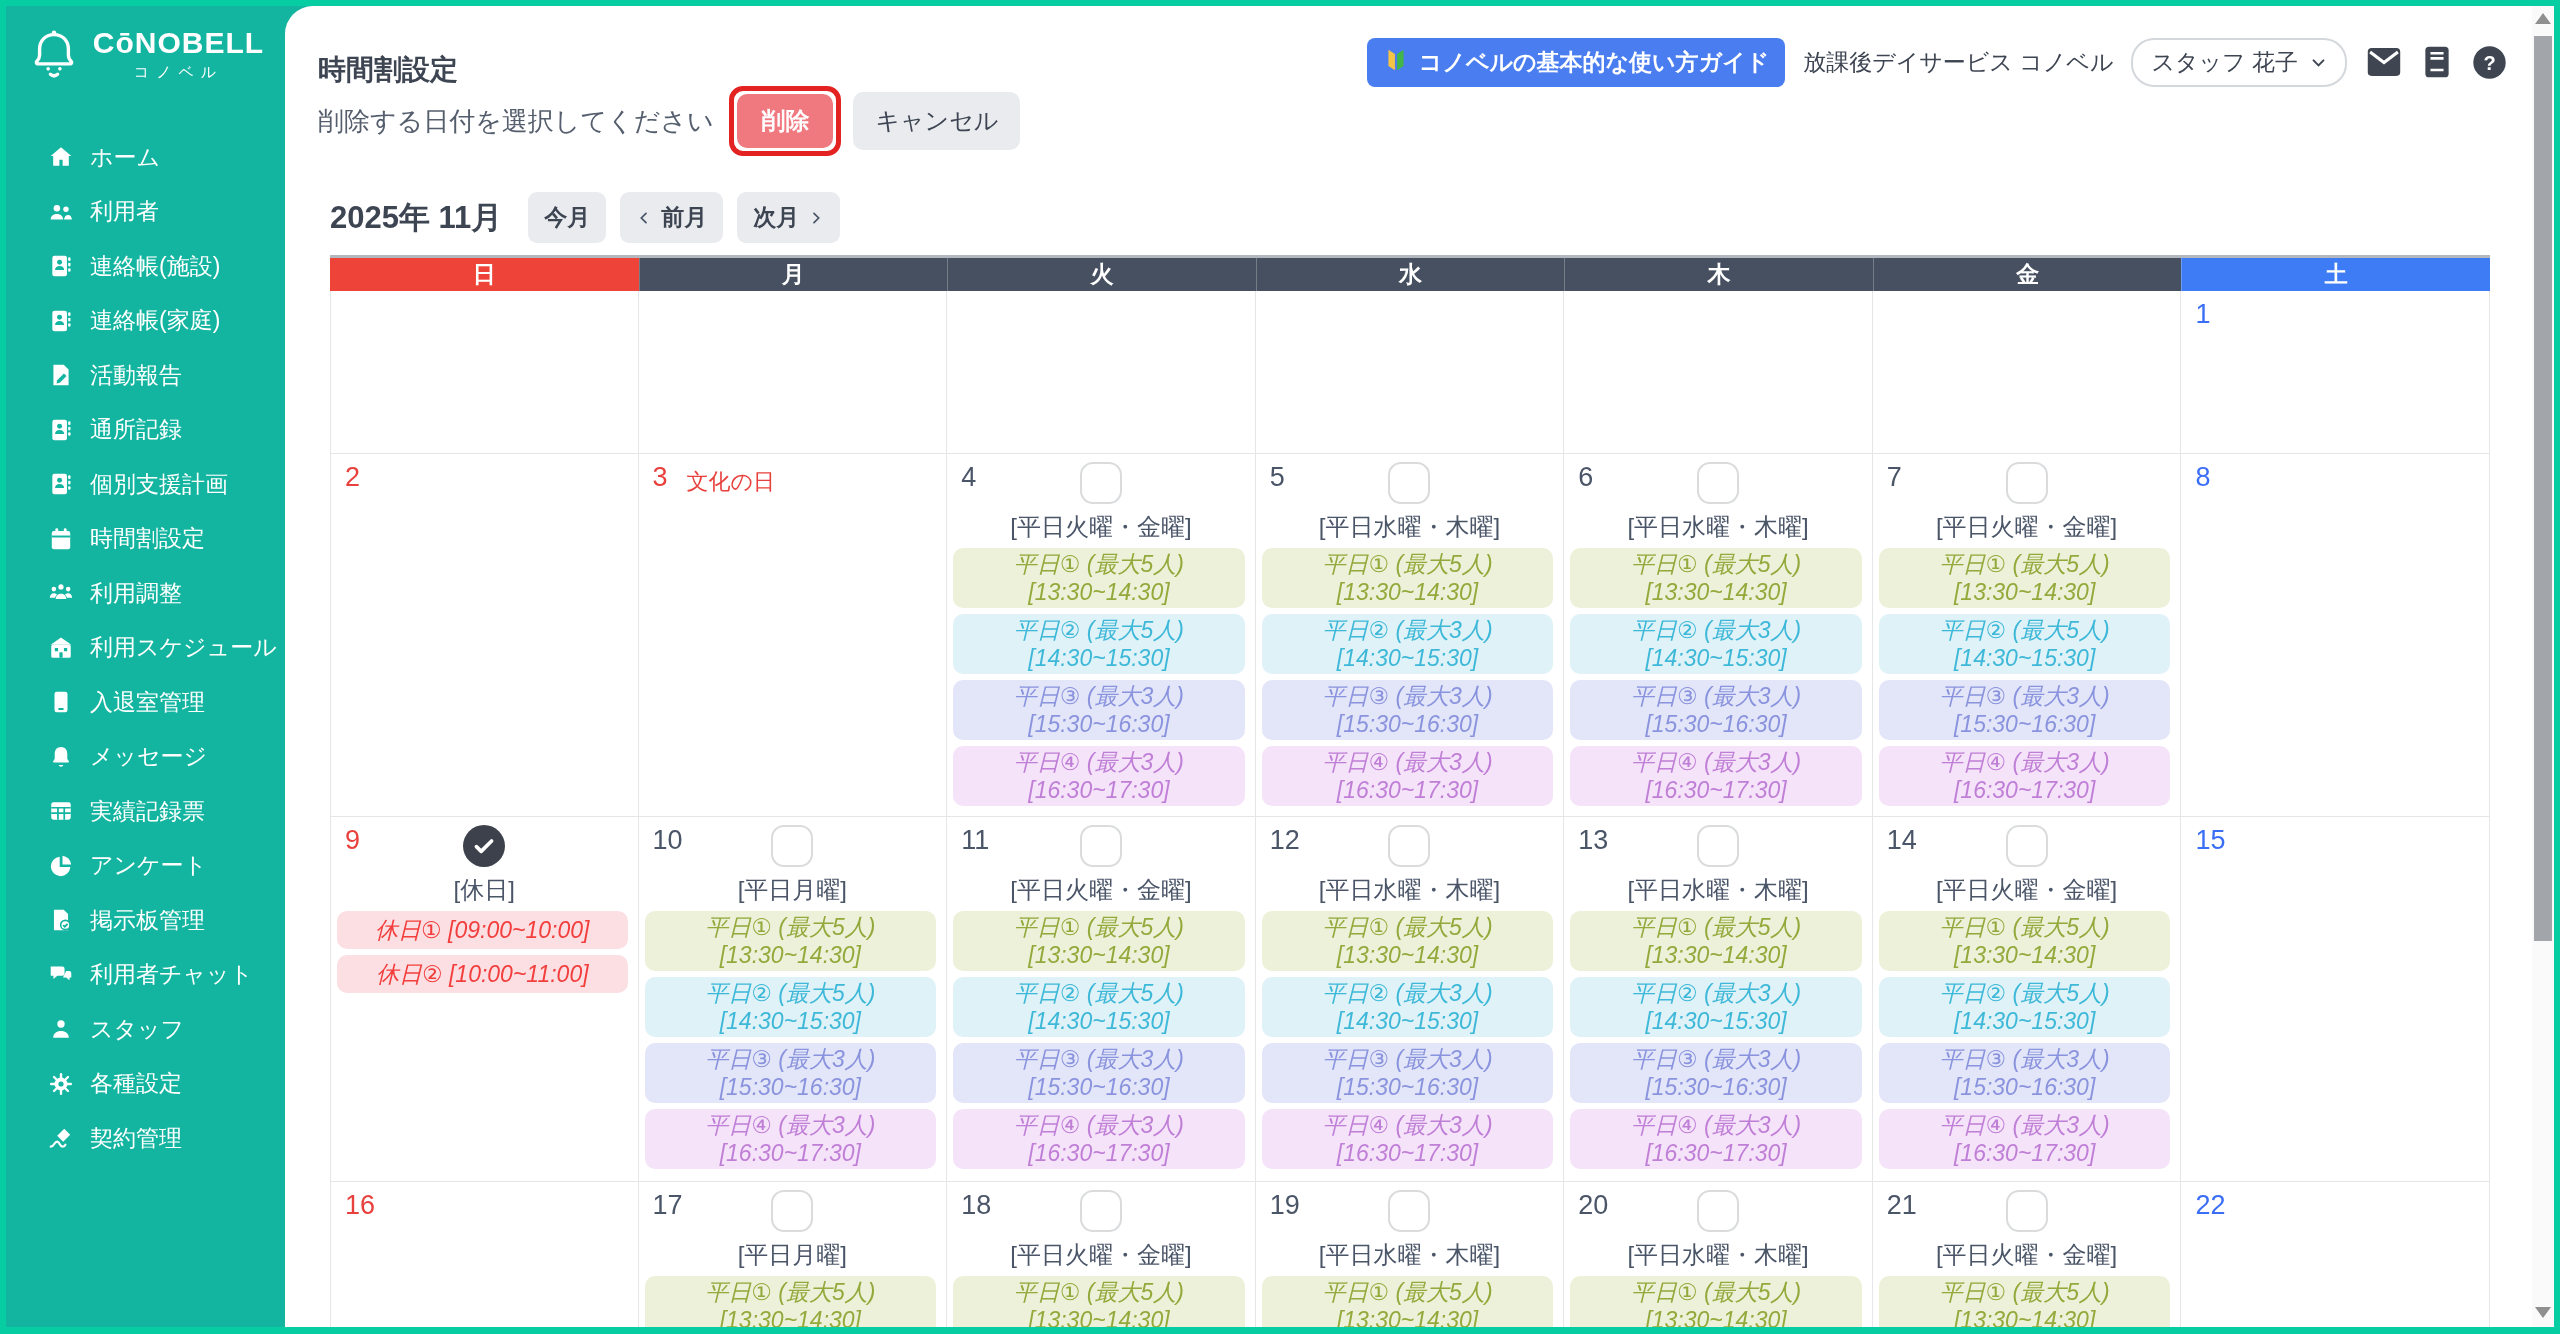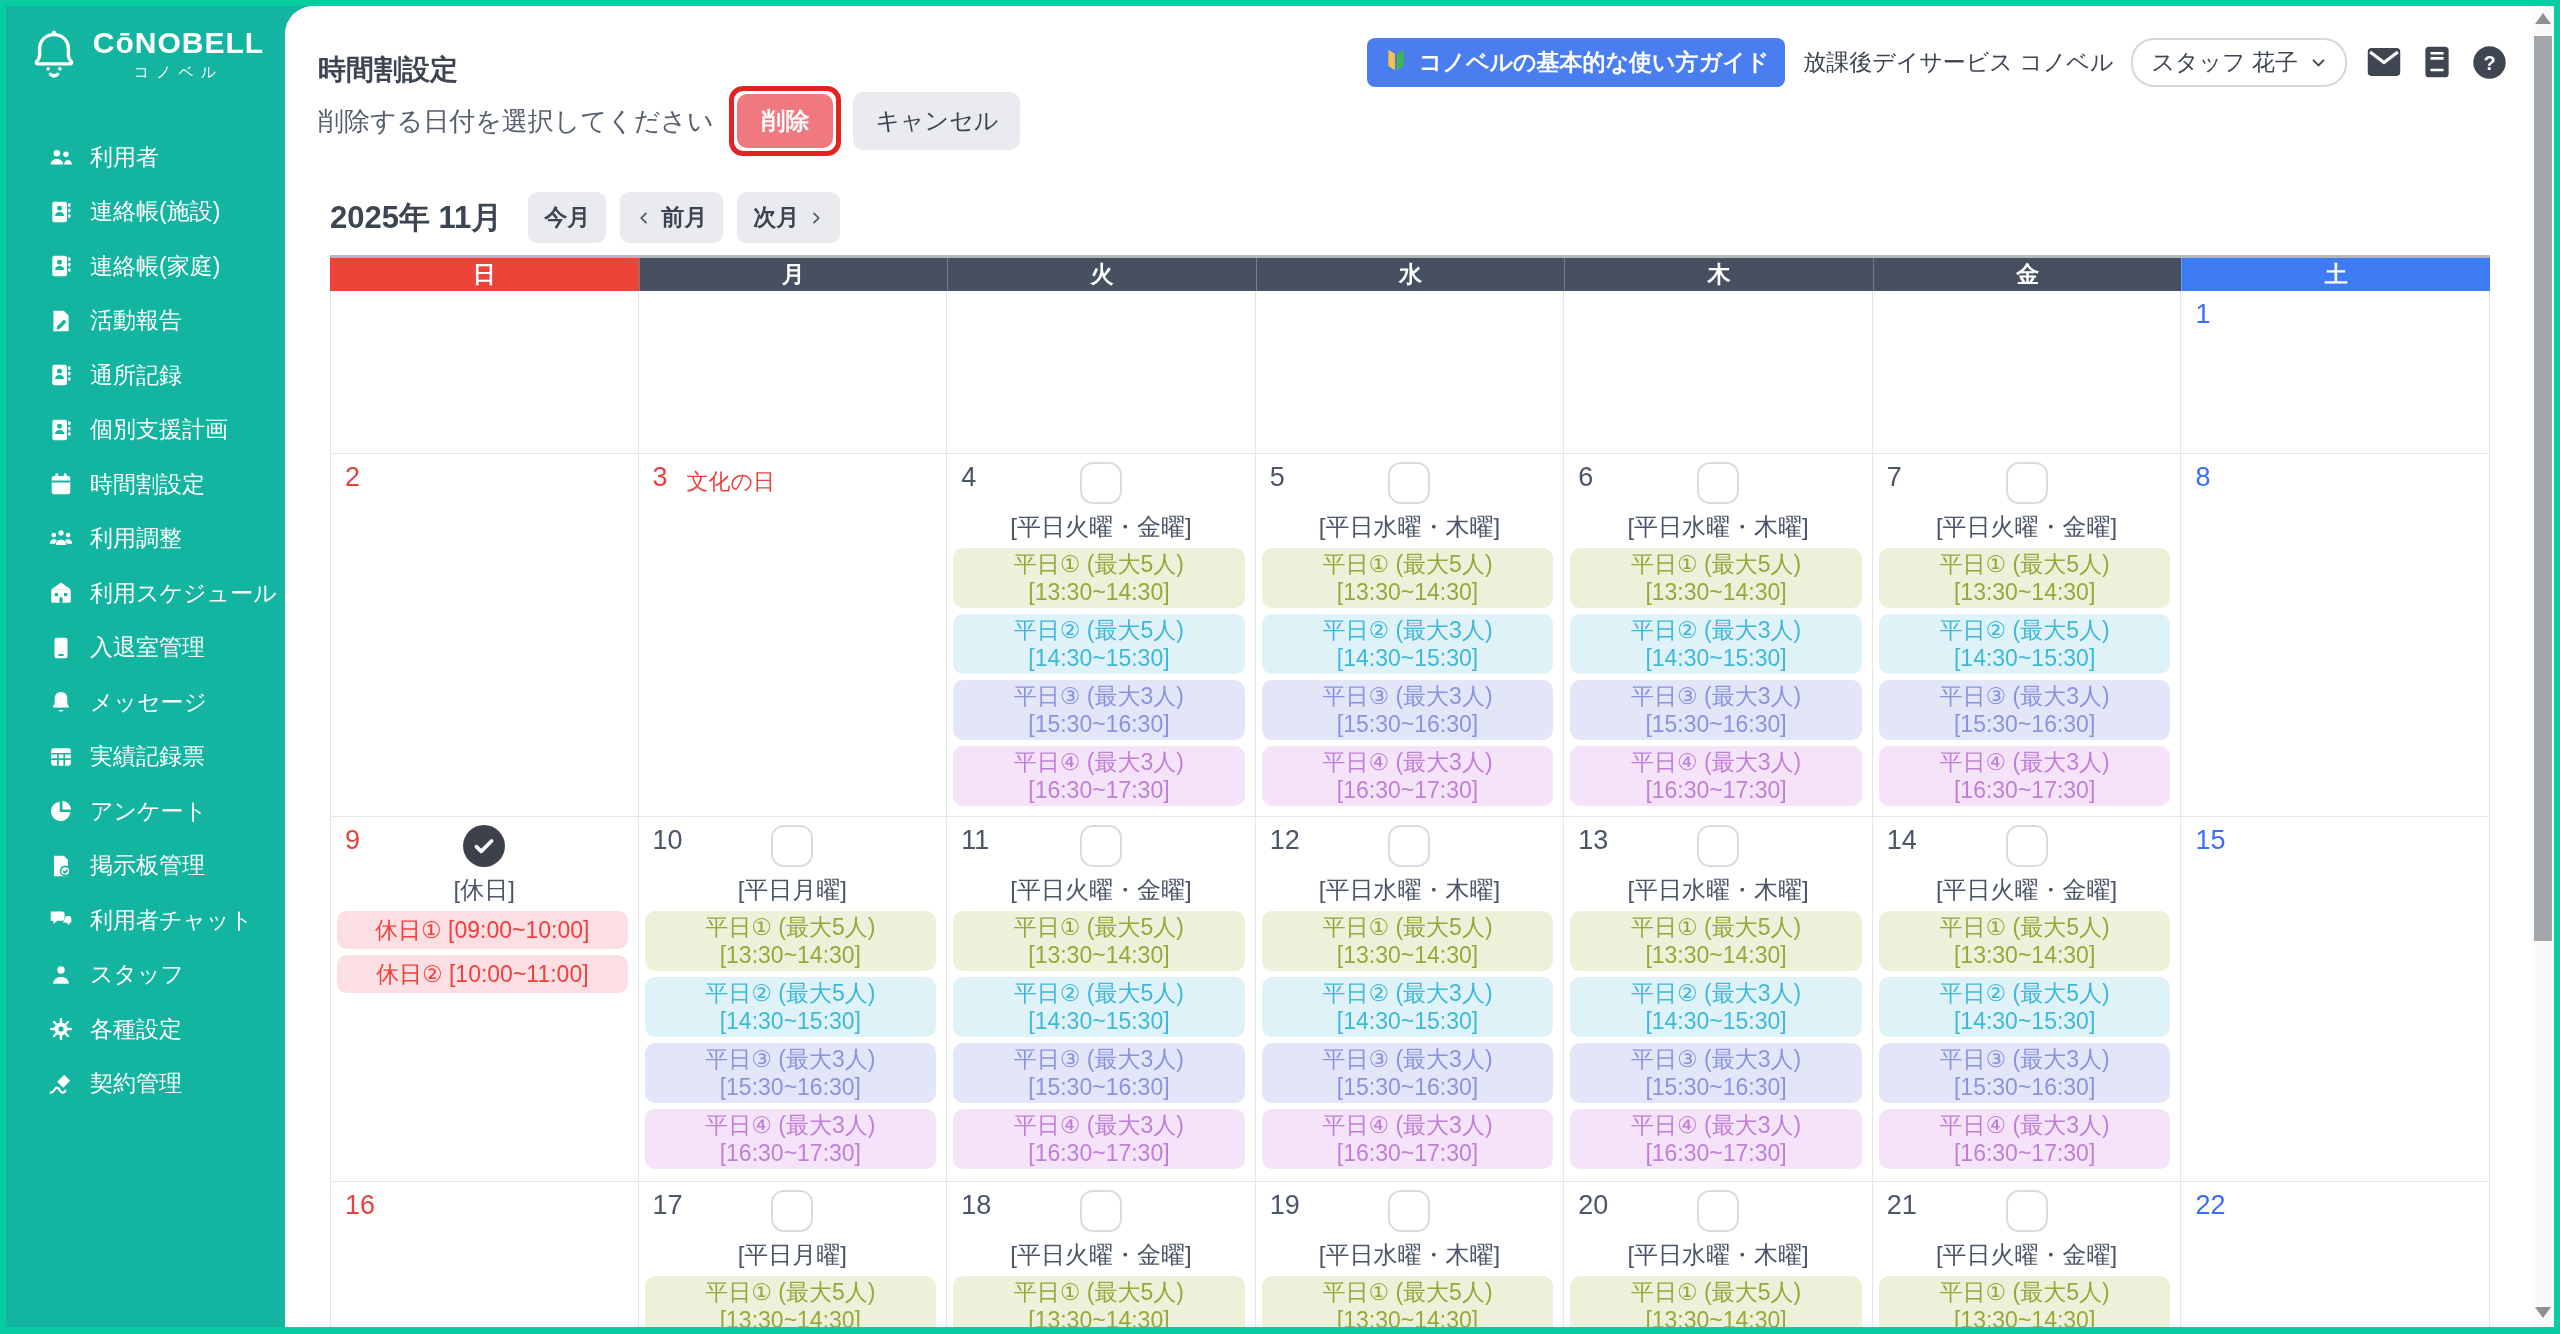--- a/index.html
+++ b/index.html
@@ -53,21 +53,21 @@
   .hcell.wd{background:#475060;} .hcell.sun{background:#ee4338;} .hcell.sat{background:#3d7cf4;}
   .cell{position:relative;background:#fff;border-right:1px solid #e4e6e8;border-bottom:1px solid #e4e6e8;}
   .cal-row .cell:first-child{border-left:1px solid #e4e6e8;}
   .r1 .cell{height:162px;} .r2 .cell{height:362px;} .r3 .cell{height:364px;} .r4 .cell{height:362px;}
   .dn{position:absolute;left:14px;top:8px;font-size:27px;}
   .hol{position:absolute;left:48px;top:13px;font-size:22px;color:#e8413d;}
   .cb{position:absolute;left:50%;transform:translateX(-50%);top:8px;width:42px;height:42px;
       border:2px solid #d9dbdd;border-radius:13px;background:#fff;cursor:pointer;box-sizing:border-box;}
   .cb.checked{background:#3c414b;border:none;border-radius:50%;display:flex;align-items:center;justify-content:center;}
   .tag{position:absolute;left:0;right:0;top:57px;text-align:center;font-size:24px;color:#4a5568;}
-  .entries{position:absolute;left:6px;right:10px;top:94px;display:flex;flex-direction:column;gap:6px;}
+  .entries{position:absolute;left:6px;right:10px;top:94px;display:flex;flex-direction:column;gap:6px;font-style:italic;}
   .entry{border-radius:10px;text-align:center;font-size:23px;line-height:28px;padding:2px 0;cursor:pointer;}
   .entry.single{padding:5px 0;}
 
   
   .scrollbar{position:absolute;right:0;top:0;bottom:0;width:22px;background:#fafafa;}
   .sb-up{position:absolute;top:7px;left:3px;width:0;height:0;border-left:8px solid transparent;
          border-right:8px solid transparent;border-bottom:11px solid #8f8f8f;cursor:pointer;}
   .sb-down{position:absolute;bottom:9px;left:3px;width:0;height:0;border-left:8px solid transparent;
          border-right:8px solid transparent;border-top:11px solid #8f8f8f;cursor:pointer;}
   .sb-thumb{position:absolute;left:2px;width:18px;top:30px;height:905px;background:#a2a5a9;cursor:pointer;}
@@ -87,20 +87,26 @@
         <path d="M10.4 21c1 .9 2.2 .9 3.2 0"></path>
       </svg>
       <div class="brand-col">
         <span class="brand-name">CōNOBELL</span>
         <span class="brand-kana">コノベル</span>
       </div>
     </div>
     <nav class="side-nav" id="side-nav">
         <div class="side-item">
           <svg width="26" height="26" viewBox="0 0 24 24" fill="#fff">
+            <path d="M12 3L2.5 11h2.3v9h5.7v-5.5h3V20h5.7v-9h2.3z"></path>
+          </svg>
+          <span>ホーム</span>
+        </div>
+        <div class="side-item">
+          <svg width="26" height="26" viewBox="0 0 24 24" fill="#fff">
             <circle cx="8.2" cy="8.5" r="3"></circle>
             <circle cx="16.6" cy="9.4" r="2.5"></circle>
             <path d="M2.4 19c0-3.2 2.6-5.2 5.8-5.2s5.8 2 5.8 5.2z"></path>
             <path d="M14.8 19c.2-2.4 1.6-4.2 3.8-4.2 2 0 3.3 1.7 3.4 4.2z"></path>
           </svg>
           <span>利用者</span>
         </div>
         <div class="side-item">
           <svg width="26" height="26" viewBox="0 0 24 24" fill="#fff">
             <rect x="4" y="2.5" width="13.5" height="19" rx="2"></rect>

